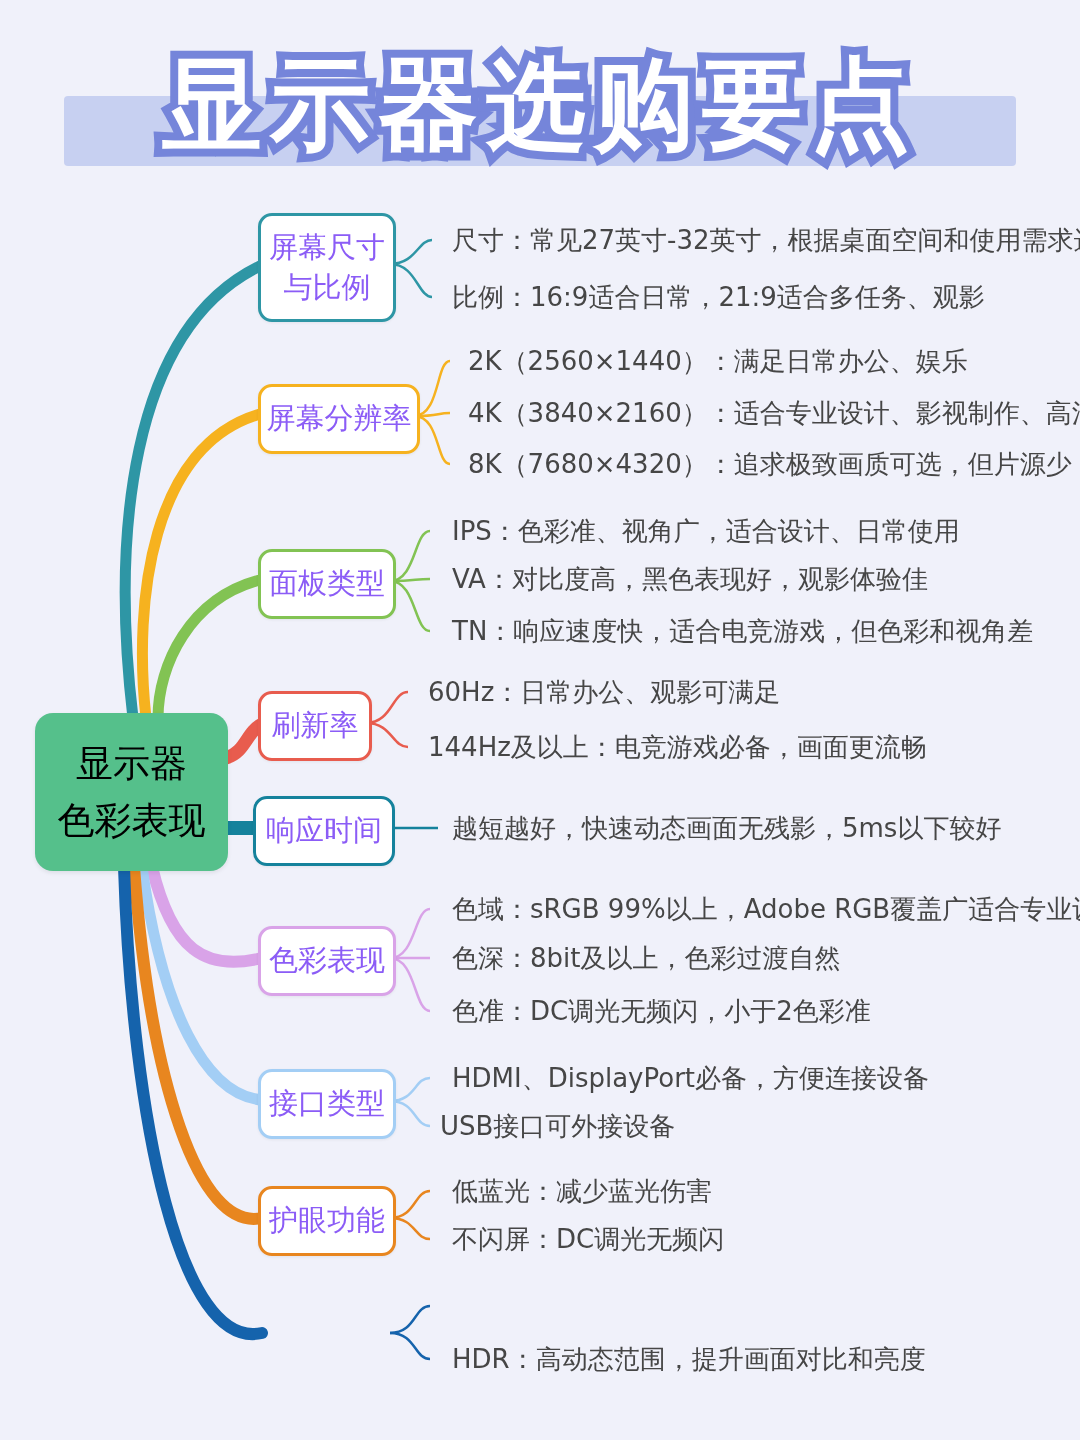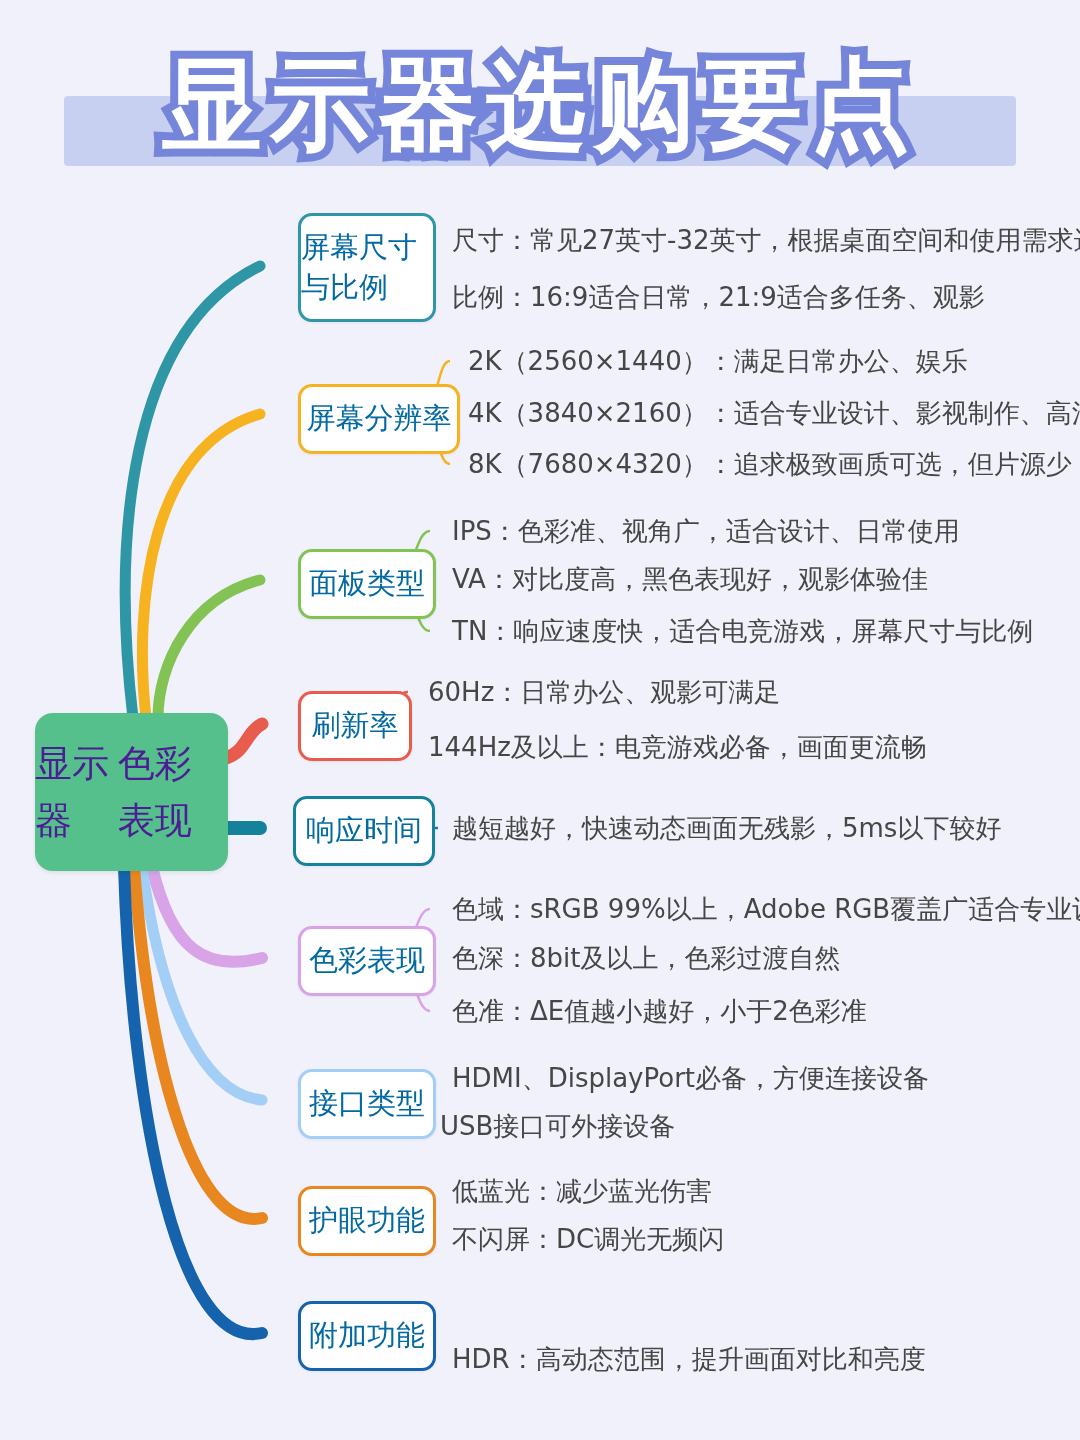--- a/index.html
+++ b/index.html
@@ -11,27 +11,27 @@
   .title-wrap{position:absolute;left:0;top:40px;width:1080px;text-align:center;height:140px;}
   .title-layer{position:absolute;left:0;top:0;width:100%;font-size:100px;font-weight:900;letter-spacing:8px;line-height:130px;white-space:nowrap;}
   .title-stroke{-webkit-text-stroke:16px #7585da;color:#7585da;}
   .title-fill{color:#ffffff;}
 
   
   #wires{position:absolute;left:0;top:0;z-index:1;}
 
   
   .center-node{position:absolute;left:35px;top:713px;width:193px;height:158px;border-radius:18px;
-    display:flex;flex-direction:row;align-items:center;justify-content:center;z-index:3;
-    color:#4c1d95;font-size:37px;line-height:1.55;box-shadow:0 2px 4px rgba(0,0,0,.08);}
+    display:flex;flex-direction:column;align-items:center;justify-content:center;z-index:3;
+    color:#000000;font-size:37px;line-height:1.55;box-shadow:0 2px 4px rgba(0,0,0,.08);}
 
   
   .topic{position:absolute;background:#fff;border:3.5px solid #999;border-radius:14px;z-index:2;
-    display:flex;align-items:center;justify-content:center;
-    color:#0369a1;font-size:29px;line-height:1.35;box-shadow:0 1px 3px rgba(0,0,0,.06);margin-left:40px;}
+    display:flex;align-items:center;justify-content:center;text-align:center;
+    color:#8b5cf6;font-size:29px;line-height:1.35;box-shadow:0 1px 3px rgba(0,0,0,.06);}
 
   
   .leaf{position:absolute;transform:translateY(-50%);white-space:nowrap;color:#464646;font-size:26px;z-index:2;}
 </style>
 </head>
 <body>
 
 <div id="canvas">
 
   <div class="banner"></div>
@@ -88,41 +88,40 @@
   </div>
 
   <div class="topic" style="left: 258px; top: 213px; width: 132px; height: 103px; border-color: rgb(46, 150, 165);">屏幕尺寸与比例</div>
   <div class="topic" style="left: 258px; top: 384px; width: 156px; height: 64px; border-color: rgb(246, 178, 31);">屏幕分辨率</div>
   <div class="topic" style="left: 258px; top: 549px; width: 132px; height: 64px; border-color: rgb(130, 195, 83);">面板类型</div>
   <div class="topic" style="left: 258px; top: 691px; width: 108px; height: 64px; border-color: rgb(232, 92, 78);">刷新率</div>
   <div class="topic" style="left: 253px; top: 796px; width: 136px; height: 64px; border-color: rgb(21, 130, 156);">响应时间</div>
   <div class="topic" style="left: 258px; top: 926px; width: 132px; height: 64px; border-color: rgb(217, 163, 232);">色彩表现</div>
   <div class="topic" style="left: 258px; top: 1186px; width: 132px; height: 64px; border-color: rgb(232, 134, 31);">护眼功能</div>
   <div class="topic" style="left: 258px; top: 1069px; width: 132px; height: 64px; border-color: rgb(163, 206, 245);">接口类型</div>
-  <div class="topic" style="left: 258px; top: 1301px; width: 132px; height: 64px; border-color: rgb(21, 99, 172);">附加功能</div>
 
   <div class="leaf" style="left:452px;top:240px;">尺寸：常见27英寸-32英寸，根据桌面空间和使用需求选</div>
   <div class="leaf" style="left:452px;top:297px;">比例：16:9适合日常，21:9适合多任务、观影</div>
 
   <div class="leaf" style="left:468px;top:361px;">2K（2560×1440）：满足日常办公、娱乐</div>
   <div class="leaf" style="left:468px;top:413px;">4K（3840×2160）：适合专业设计、影视制作、高清观影</div>
   <div class="leaf" style="left:468px;top:464px;">8K（7680×4320）：追求极致画质可选，但片源少</div>
 
   <div class="leaf" style="left:452px;top:531px;">IPS：色彩准、视角广，适合设计、日常使用</div>
   <div class="leaf" style="left:452px;top:579px;">VA：对比度高，黑色表现好，观影体验佳</div>
-  <div class="leaf" style="left:452px;top:631px;">TN：响应速度快，适合电竞游戏，屏幕尺寸与比例</div>
+  <div class="leaf" style="left:452px;top:631px;">TN：响应速度快，适合电竞游戏，但色彩和视角差</div>
 
   <div class="leaf" style="left:428px;top:692px;">60Hz：日常办公、观影可满足</div>
   <div class="leaf" style="left:428px;top:747px;">144Hz及以上：电竞游戏必备，画面更流畅</div>
 
   <div class="leaf" style="left:452px;top:828px;">越短越好，快速动态画面无残影，5ms以下较好</div>
 
   <div class="leaf" style="left:452px;top:909px;">色域：sRGB 99%以上，Adobe RGB覆盖广适合专业设计</div>
   <div class="leaf" style="left:452px;top:958px;">色深：8bit及以上，色彩过渡自然</div>
-  <div class="leaf" style="left:452px;top:1011px;">色准：ΔE值越小越好，小于2色彩准</div>
+  <div class="leaf" style="left:452px;top:1011px;">色准：DC调光无频闪，小于2色彩准</div>
 
   <div class="leaf" style="left:452px;top:1078px;">HDMI、DisplayPort必备，方便连接设备</div>
   <div class="leaf" style="left:440px;top:1126px;">USB接口可外接设备</div>
 
   <div class="leaf" style="left:452px;top:1191px;">低蓝光：减少蓝光伤害</div>
   <div class="leaf" style="left:452px;top:1239px;">不闪屏：DC调光无频闪</div>
 
   <div class="leaf" style="left:452px;top:1359px;">HDR：高动态范围，提升画面对比和亮度</div>
 
 </div>

